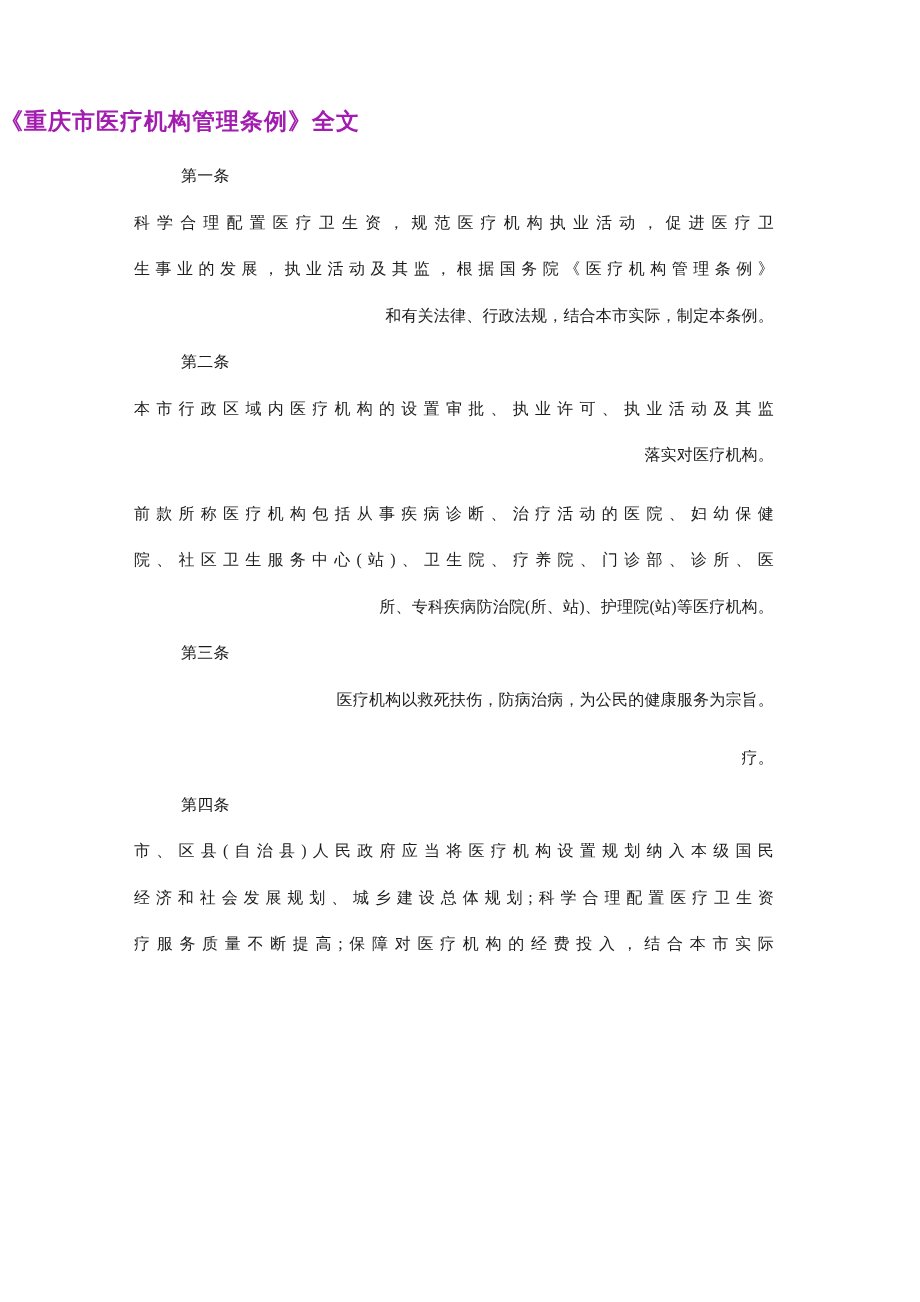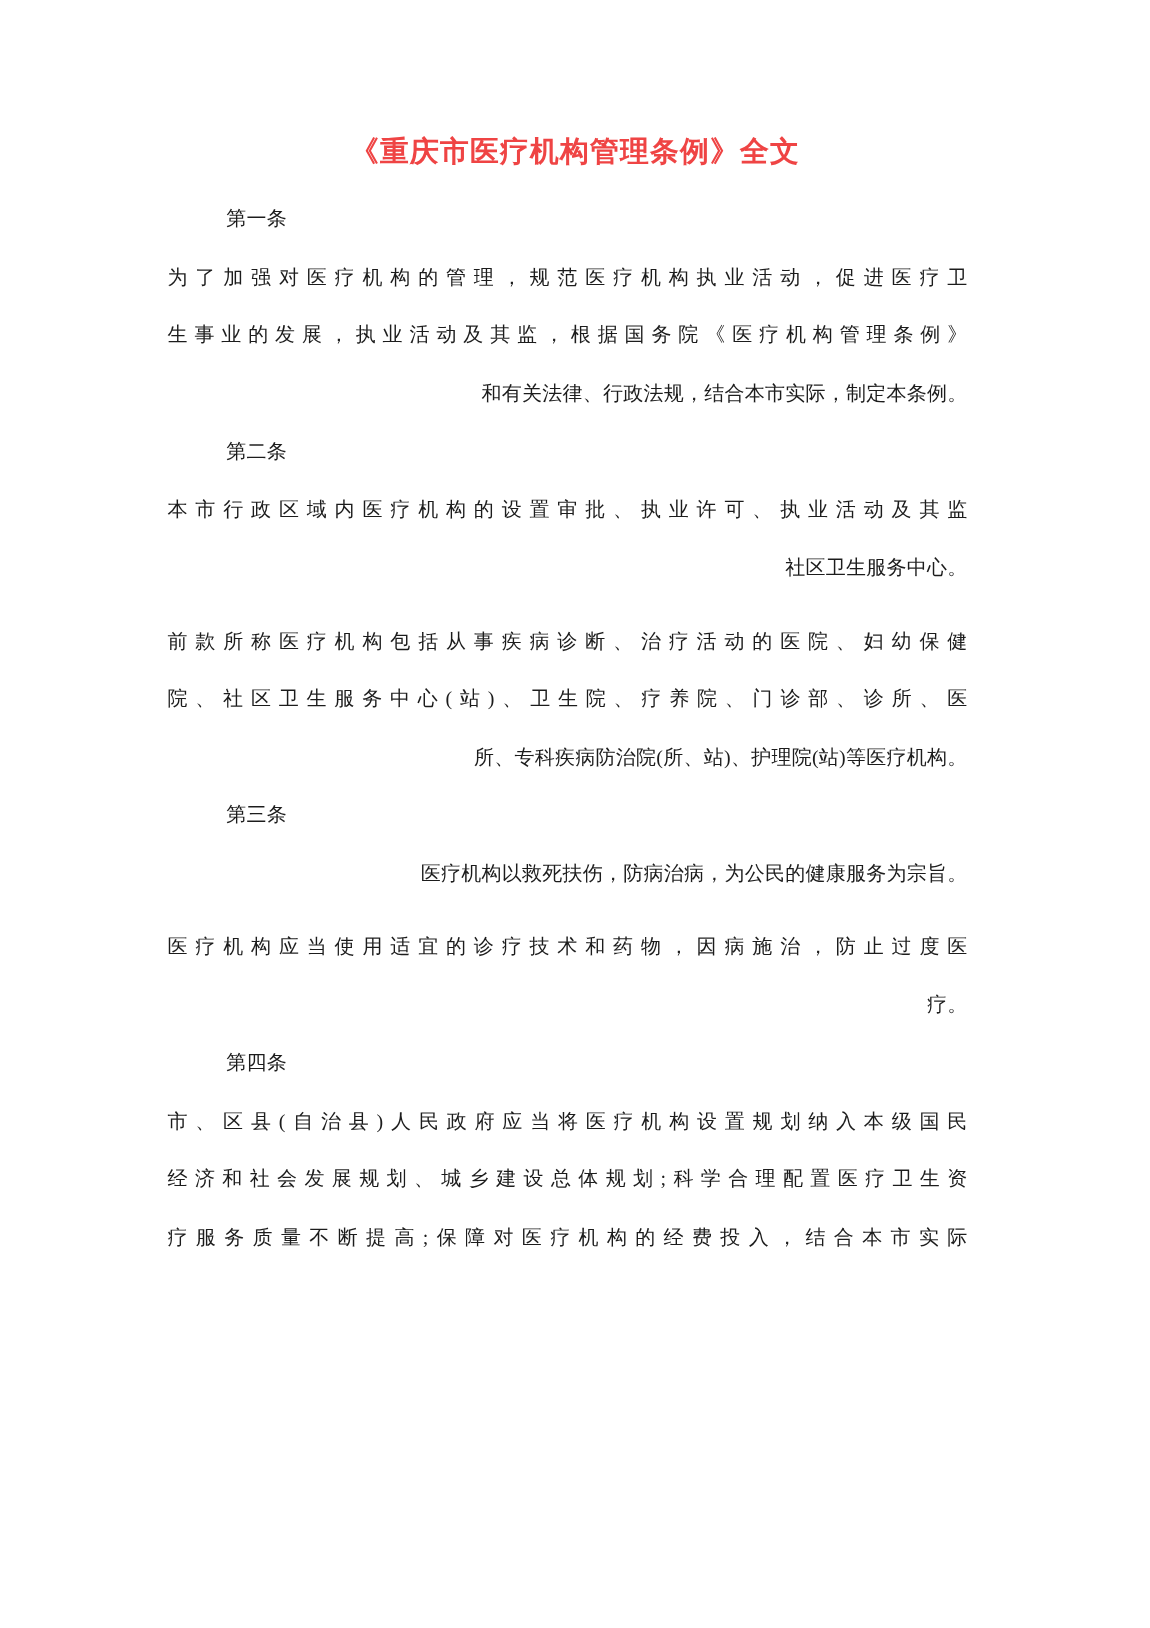--- a/index.html
+++ b/index.html
@@ -12,22 +12,21 @@
     background: #ffffff;
     overflow: hidden;
     font-family: "Liberation Serif", "DejaVu Serif", serif;
     color: #1c1c1c;
   }
   .doc-title {
     padding-top: 104px;
     line-height: 36px;
     font-size: 23px;
     font-weight: bold;
-    text-align: center;
-    color: #ef4444;
+    color: #a21caf;
     letter-spacing: 1px;
   }
   .doc-body {
     margin-top: 13px;
     padding-left: 134px;
     padding-right: 146px; 
   }
   .line {
     height: 46.5px;
     line-height: 46.5px;
@@ -52,33 +51,32 @@
     line-height: 12px;
   }
 </style>
 </head>
 <body>
 
 <div class="page">
   <h1 class="doc-title">《重庆市医疗机构管理条例》全文</h1>
   <div class="doc-body">
       <div class="line article">第一条</div>
-      <div class="line just">为了加强对医疗机构的管理，规范医疗机构执业活动，促进医疗卫</div>
+      <div class="line just">科学合理配置医疗卫生资，规范医疗机构执业活动，促进医疗卫</div>
       <div class="line just">生事业的发展，执业活动及其监，根据国务院《医疗机构管理条例》</div>
       <div class="line end">和有关法律、行政法规，结合本市实际，制定本条例。</div>
       <div class="line article">第二条</div>
       <div class="line just">本市行政区域内医疗机构的设置审批、执业许可、执业活动及其监</div>
-      <div class="line end">社区卫生服务中心。</div>
+      <div class="line end">落实对医疗机构。</div>
       <div class="line blank"></div>
       <div class="line just">前款所称医疗机构包括从事疾病诊断、治疗活动的医院、妇幼保健</div>
       <div class="line just">院、社区卫生服务中心(站)、卫生院、疗养院、门诊部、诊所、医</div>
       <div class="line end">所、专科疾病防治院(所、站)、护理院(站)等医疗机构。</div>
       <div class="line article">第三条</div>
       <div class="line end">医疗机构以救死扶伤，防病治病，为公民的健康服务为宗旨。</div>
       <div class="line blank"></div>
-      <div class="line just">医疗机构应当使用适宜的诊疗技术和药物，因病施治，防止过度医</div>
       <div class="line end">疗。</div>
       <div class="line article">第四条</div>
       <div class="line just">市、区县(自治县)人民政府应当将医疗机构设置规划纳入本级国民</div>
       <div class="line just">经济和社会发展规划、城乡建设总体规划;科学合理配置医疗卫生资</div>
       <div class="line just">疗服务质量不断提高;保障对医疗机构的经费投入，结合本市实际</div>
     </div>
 </div>
 
 </body></html>

